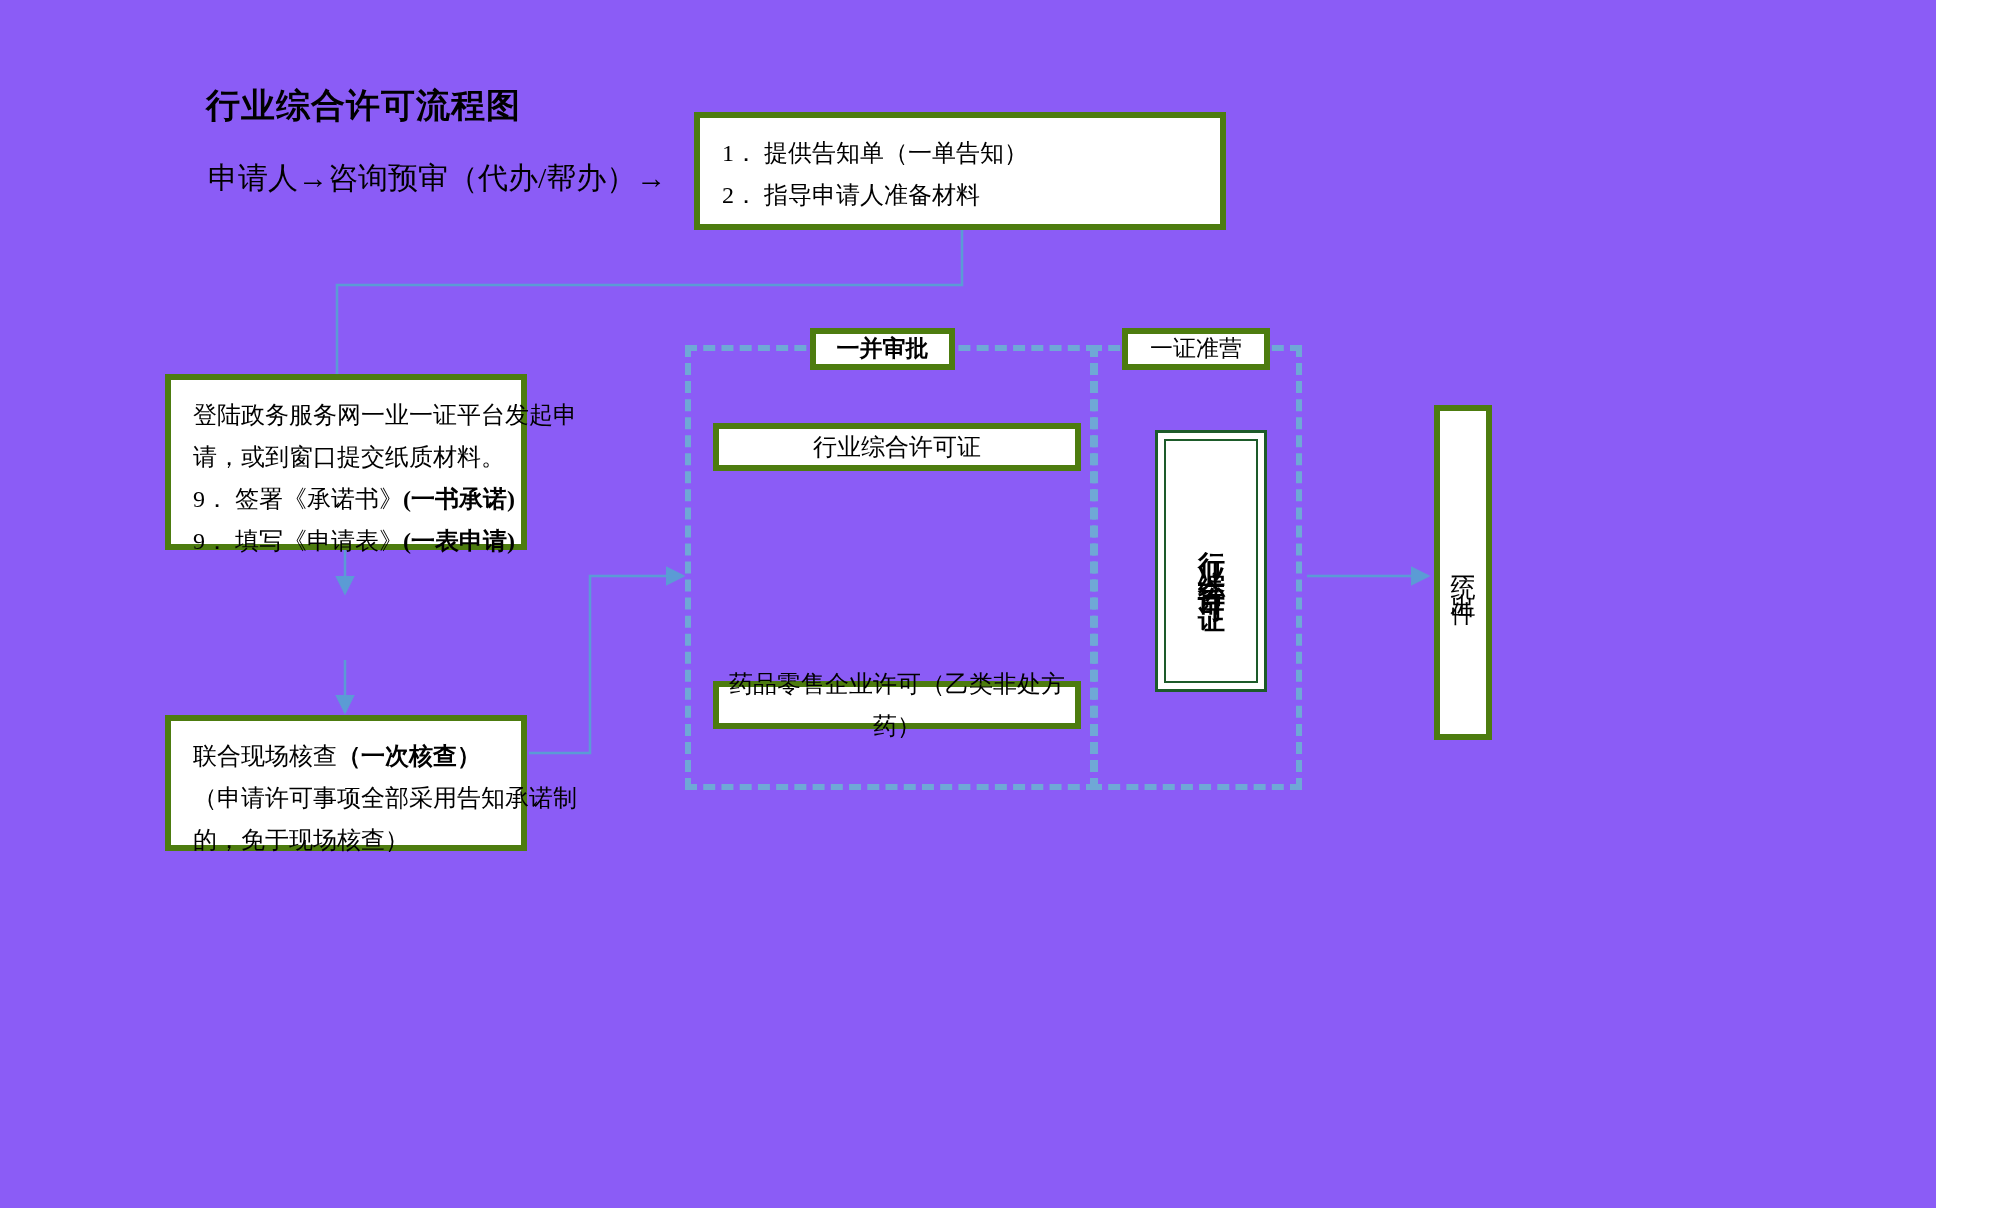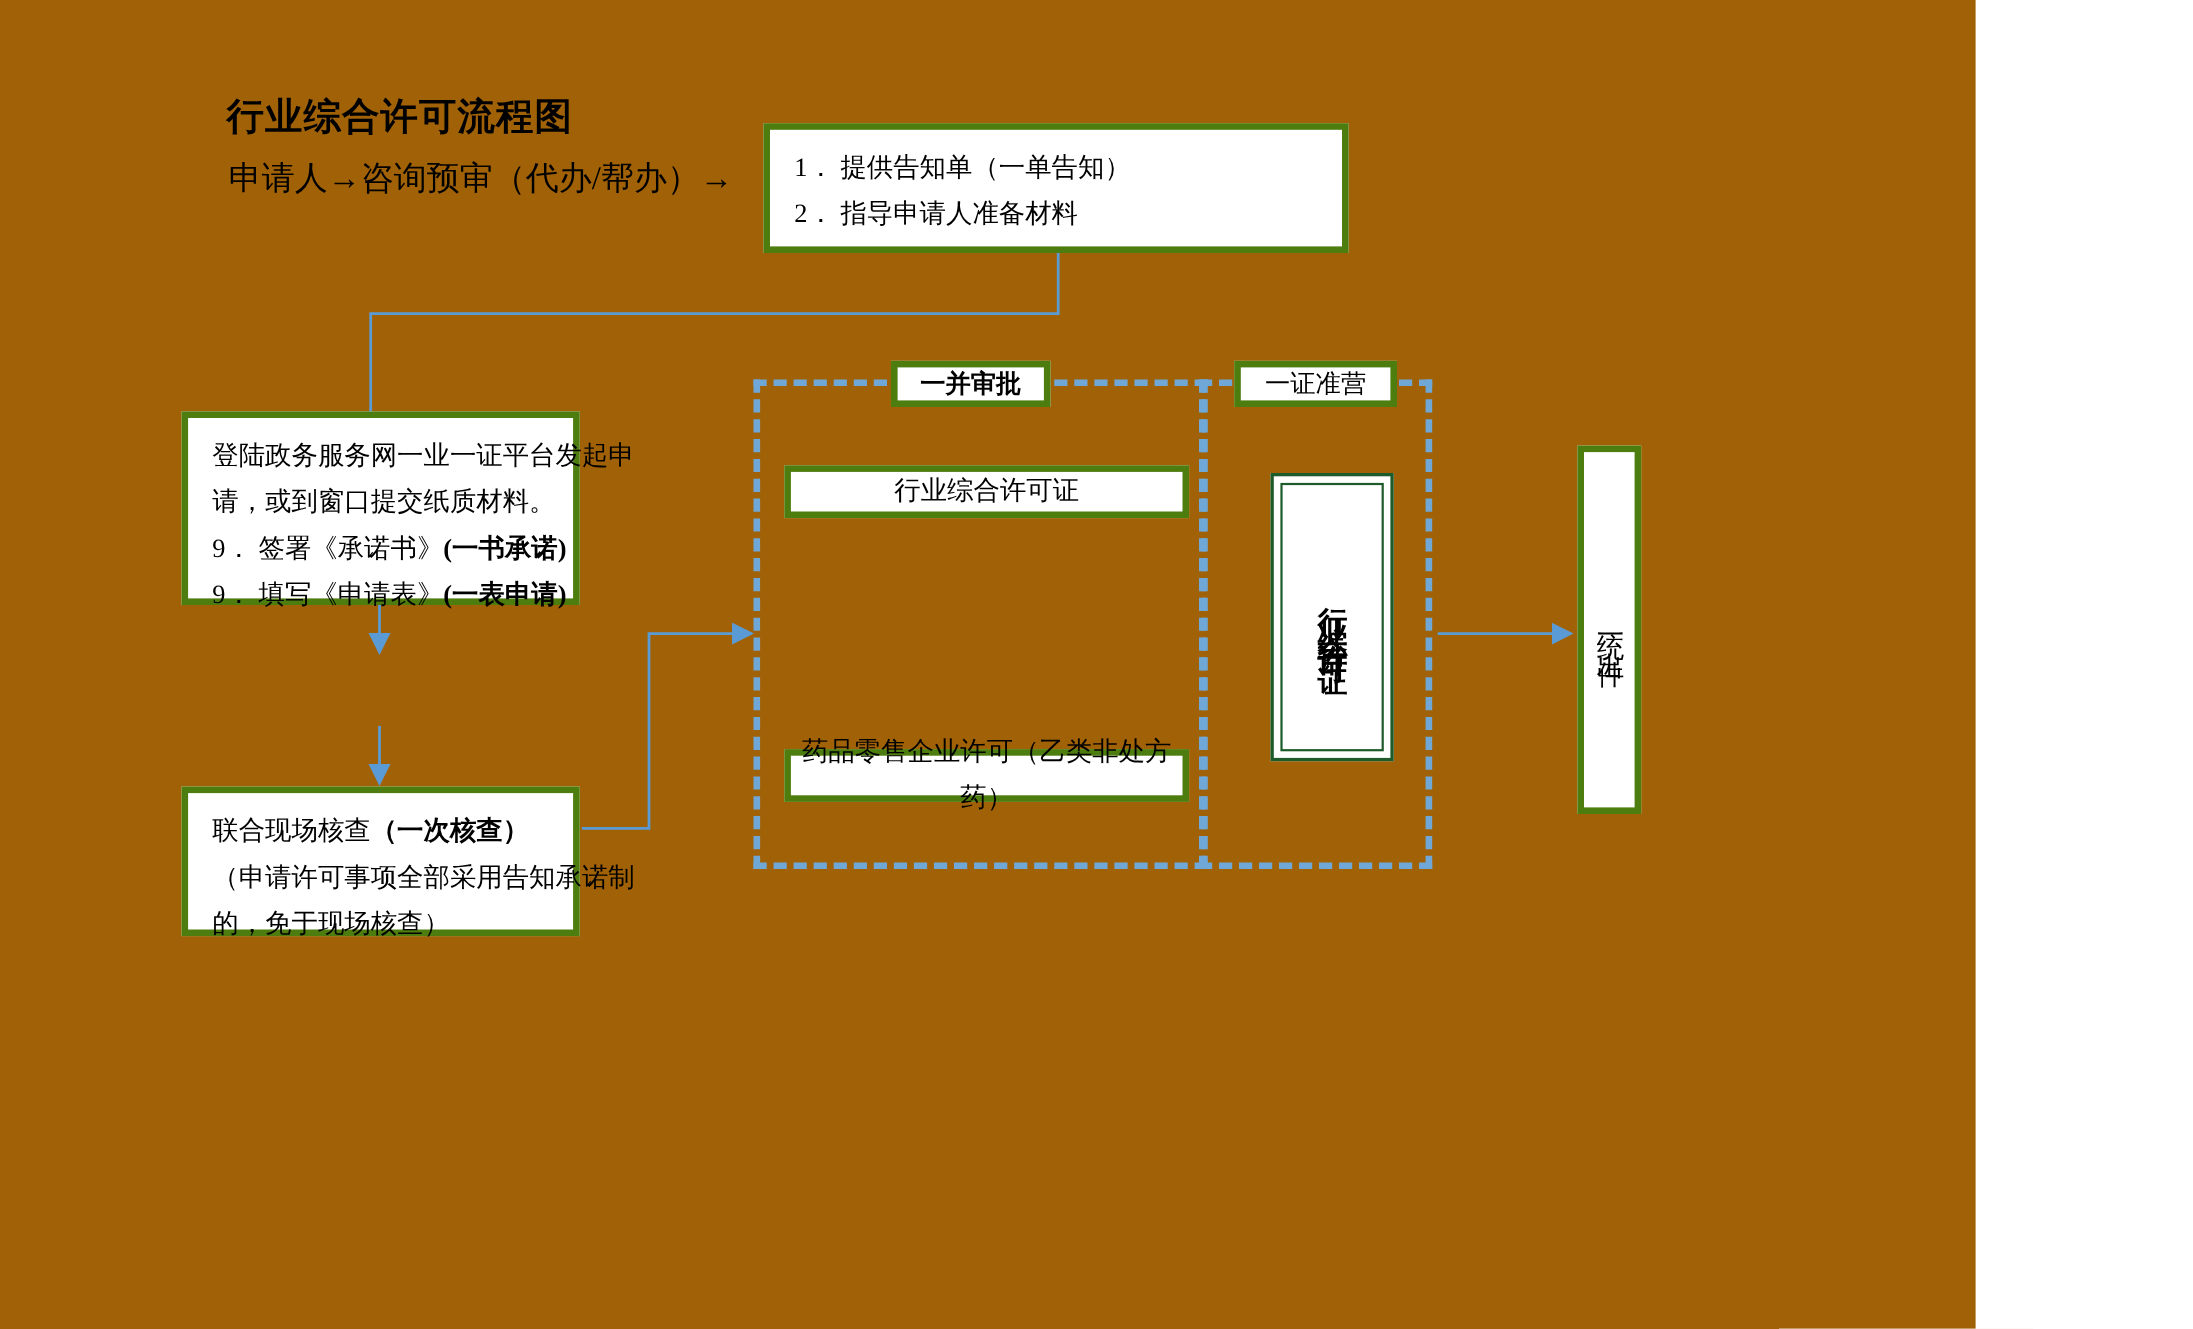--- a/index.html
+++ b/index.html
@@ -6,38 +6,39 @@
     margin: 0;
     padding: 0;
     background: #ffffff;
   }
   body {
     font-family: "Liberation Serif", "DejaVu Serif", serif;
     color: #000000;
   }
   #canvas {
     position: relative;
-    width: 1796px;
+    width: 1936px;
     height: 1208px;
-    background: #a16207;
+    background: #8b5cf6;
     overflow: hidden;
   }
   .abs { position: absolute; }
 
   
   .title {
     font-family: "Liberation Sans", "DejaVu Sans", sans-serif;
     font-weight: bold;
     font-size: 34px;
     letter-spacing: 1px;
     white-space: nowrap;
   }
   .subtitle {
     font-size: 30px;
     white-space: nowrap;
+    margin-top: 16px;
   }
 
   
   .box {
     box-sizing: border-box;
     border: 6px solid #4d7c0f;
     background: #ffffff;
     font-size: 24px;
     line-height: 1.75;
   }

